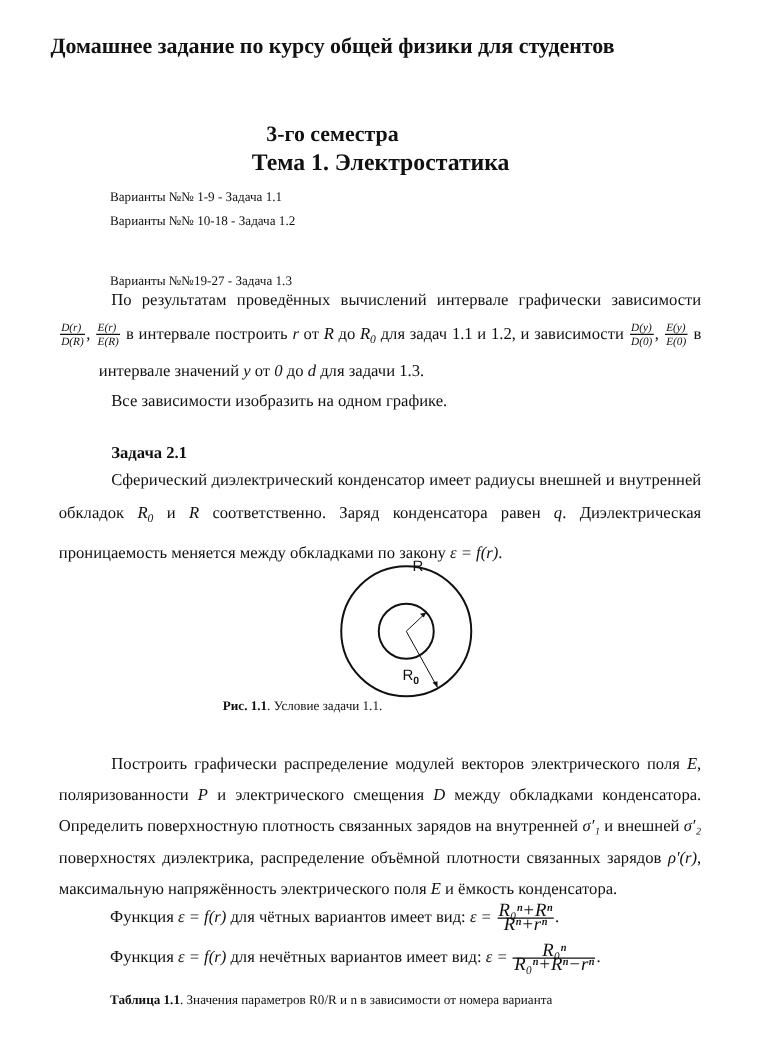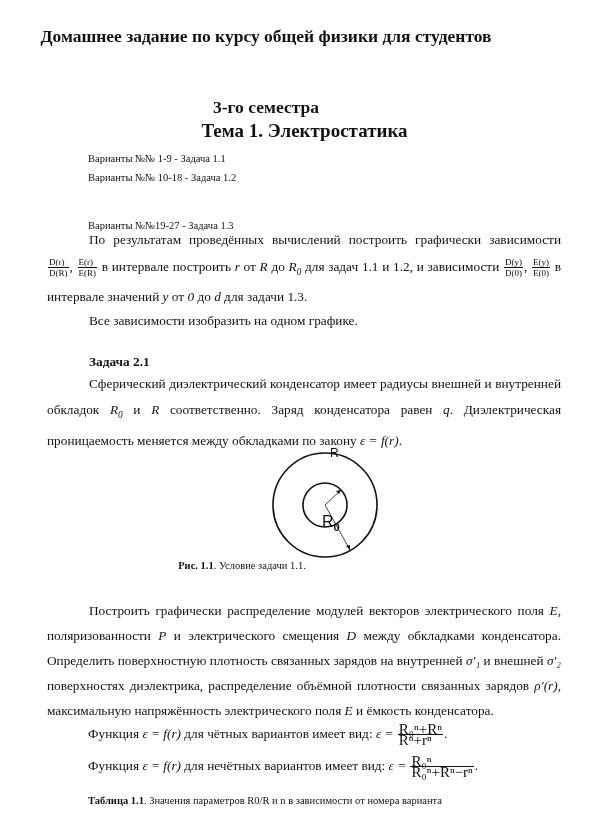--- a/index.html
+++ b/index.html
@@ -6,22 +6,22 @@
   body { width: 609px; height: 830px; position: relative; overflow: hidden;
          font-family: "Liberation Serif", "DejaVu Serif", serif; color: #111; }
   .abs { position: absolute; }
   .title { left: 0; width: 532px; text-align: center; font-weight: bold; font-size: 17.5px; }
   .h1 { left: 0; width: 609px; text-align: center; font-weight: bold; font-size: 19px; }
   .variant { left: 88px; font-weight: normal; font-size: 10.5px; }
   .para { left: 47px; width: 514px; font-size: 13.3px; line-height: 27px; text-align: justify; }
   .indent { text-indent: 42px; }
   .just-last { text-align-last: justify; }
   i.m { font-style: italic; }
-  .frac { display: inline-block; vertical-align: middle; text-align: left; font-size: 9px;
-          line-height: 10px; margin: 0 1px; }
+  .frac { display: inline-block; vertical-align: middle; text-align: center; font-size: 9px;
+          font-style: italic; line-height: 10px; margin: 0 1px; }
   .frac .num { display: block; border-bottom: 0.8px solid #111; padding: 0 1px; }
   .frac .den { display: block; padding: 0 1px; }
   .bold { font-weight: bold; }
   .caption { left: 0; width: 484px; text-align: center; font-size: 10.5px; }
   .tbl-caption { left: 88px; font-size: 10.5px; }
   .func { left: 88px; font-size: 13.3px; }
   .func .frac { font-size: 15px; }
   sub, sup { font-size: 70%; }
 </style>
 </head>
@@ -29,51 +29,51 @@
 
 <div class="abs title" style="top:26px;">Домашнее задание по курсу общей физики для студентов</div>
 <div class="abs title" style="top:60px;margin-top:37px;">3-го семестра</div>
 
 <div class="abs h1" style="top:120px;">Тема 1. Электростатика</div>
 <div class="abs variant" style="top:153px;">Варианты №№ 1-9 - Задача 1.1</div>
 <div class="abs variant" style="top:172px;">Варианты №№ 10-18 - Задача 1.2</div>
 <div class="abs variant" style="top:183px;margin-top:37px;">Варианты №№19-27 - Задача 1.3</div>
 
 <div class="abs para indent just-last" style="top:226px;">
-  <span>По результатам проведённых вычислений построить графически зависимости</span>
+  <span>По результатам проведённых вычислений интервале графически зависимости</span>
 </div>
 <div class="abs para" style="top:253px; left:47px; width:514px; text-align:justify; text-align-last:justify;">
   <span class="frac"><span class="num">D(r)</span><span class="den">D(R)</span></span>,
   <span class="frac"><span class="num">E(r)</span><span class="den">E(R)</span></span>
   <span> в интервале построить </span><i class="m">r</i><span> от </span><i class="m">R</i><span> до </span><i class="m"><span>R</span><sub>0</sub></i><span> для задач 1.1 и 1.2, и зависимости </span>
   <span class="frac"><span class="num">D(y)</span><span class="den">D(0)</span></span>,
   <span class="frac"><span class="num">E(y)</span><span class="den">E(0)</span></span><span> в</span>
 </div>
-<div class="abs para" style="top:283px;">
+<div class="abs para" style="top:283px;margin-left:32px;">
   <span>интервале значений </span><i class="m">y</i><span> от </span><i class="m">0</i><span> до </span><i class="m">d</i><span> для задачи 1.3.</span>
 </div>
 <div class="abs para indent" style="top:307px;">Все зависимости изобразить на одном графике.</div>
 
 <div class="abs para bold" style="top:348px; left:89px;">Задача 2.1</div>
 
 <div class="abs para indent" style="top:371px; line-height:26px;">
   <span>Сферический диэлектрический конденсатор имеет радиусы внешней и внутренней обкладок </span><i class="m"><span>R</span><sub>0</sub></i><span> и </span><i class="m">R</i><span> соответственно. Заряд конденсатора равен </span><i class="m">q</i><span>. Диэлектрическая проницаемость меняется между обкладками по закону </span><i class="m">ε = f(r)</i><span>.</span>
 </div>
 
 <div class="abs" style="left:270px; top:450px; width:110px; height:110px;">
   <svg width="110" height="110" viewBox="0 0 110 110">
     <circle cx="55" cy="55" r="52" fill="none" stroke="#111" stroke-width="1.6"></circle>
     <circle cx="55" cy="55" r="22" fill="none" stroke="#111" stroke-width="1.6"></circle>
     <line x1="55" y1="55" x2="71" y2="40" stroke="#111" stroke-width="0.8"></line>
     <polygon points="71,40 66,41 69,44" fill="#111"></polygon>
     <line x1="55" y1="55" x2="80" y2="100" stroke="#111" stroke-width="0.8"></line>
     <polygon points="80,100 76,96 80,95" fill="#111"></polygon>
   </svg>
   <div class="abs" style="left:60px; top:-4px; font-family:'Liberation Sans', sans-serif; font-size:12px;">R</div>
-  <div class="abs" style="left:52px; top:63px; font-family:'Liberation Sans', sans-serif; font-size:16px;"><span>R</span><sub style="font-weight:bold;">0</sub></div>
+  <div class="abs" style="left:52px; top:83px; font-family:'Liberation Sans', sans-serif; font-size:12px;"><span>R</span><sub style="font-weight:bold;">0</sub></div>
 </div>
 <div class="abs caption" style="top:560px;">
   <span class="bold">Рис. 1.1</span><span>. Условие задачи 1.1.</span>
 </div>
 
 <div class="abs para indent" style="top:598px; line-height:25px;">
   <span>Построить графически распределение модулей векторов электрического поля </span><i class="m">E</i><span>, поляризованности </span><i class="m">P</i><span> и электрического смещения </span><i class="m">D</i><span> между обкладками конденсатора. Определить поверхностную плотность связанных зарядов на внутренней </span><i class="m">σ′₁</i><span> и внешней </span><i class="m">σ′₂</i><span> поверхностях диэлектрика, распределение объёмной плотности связанных зарядов </span><i class="m">ρ′(r)</i><span>, максимальную напряжённость электрического поля </span><i class="m">E</i><span> и ёмкость конденсатора.</span>
 </div>
 
 <div class="abs func" style="top:724px;">

